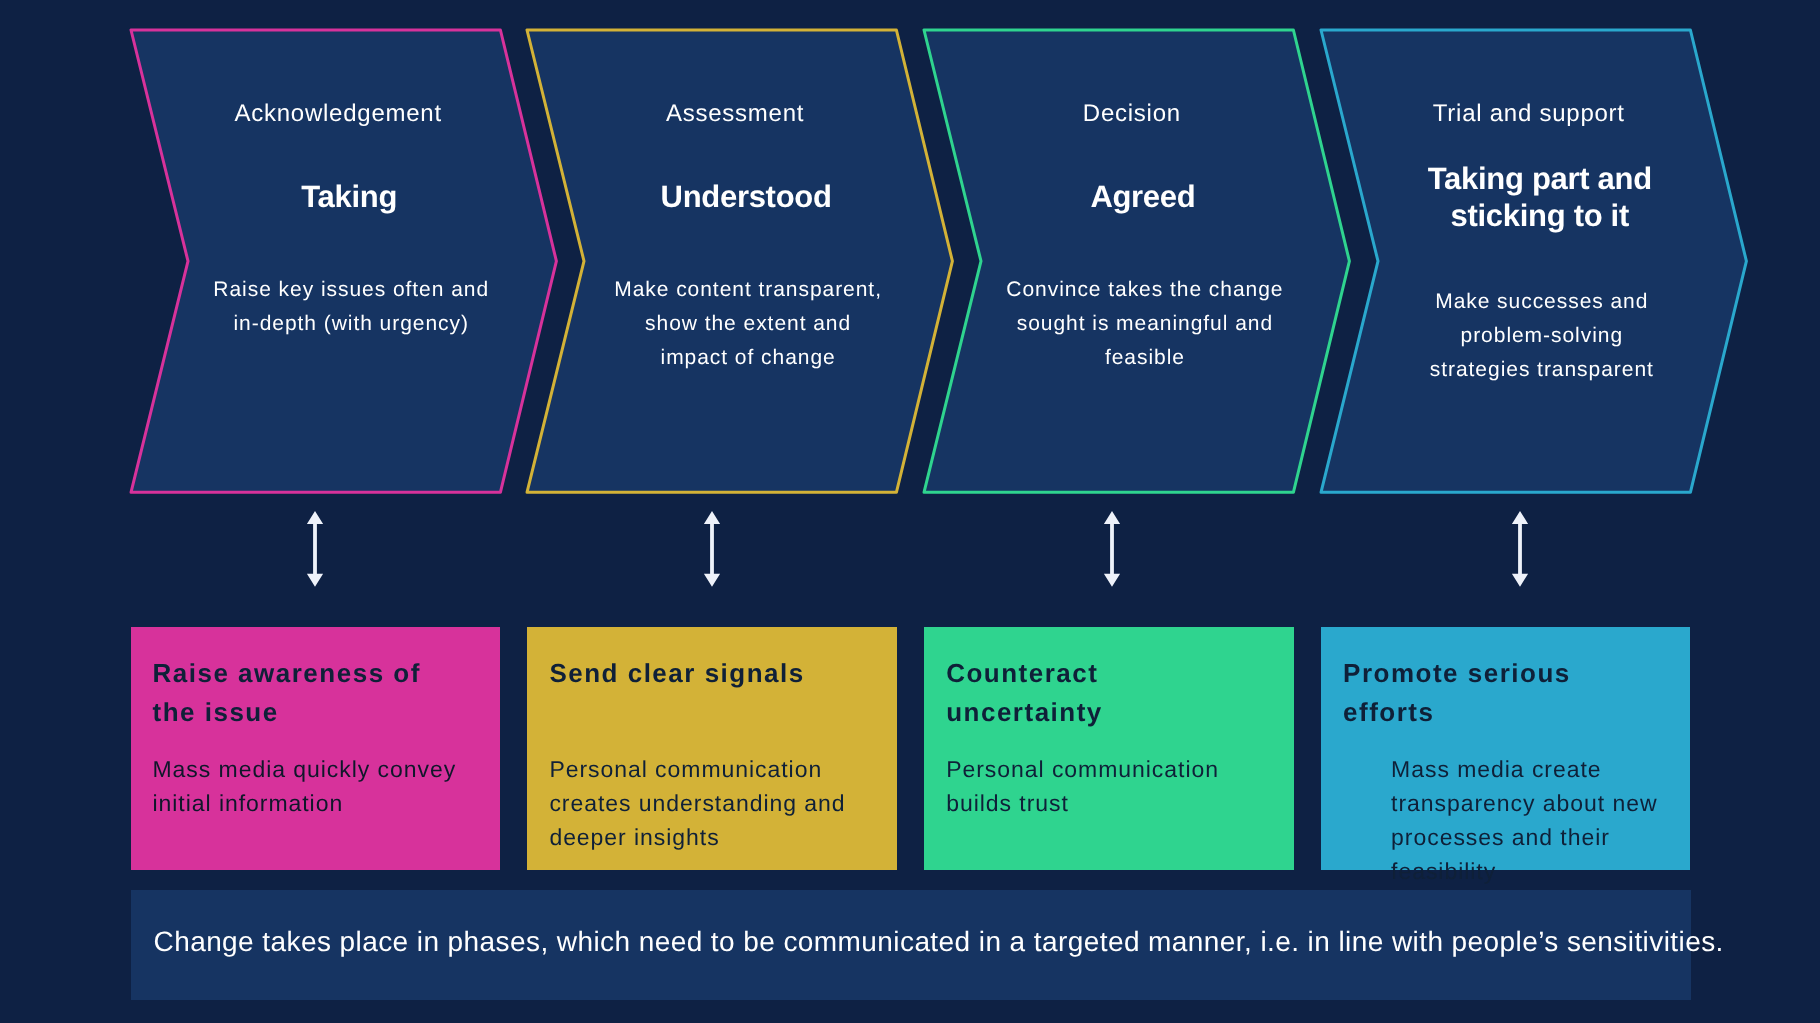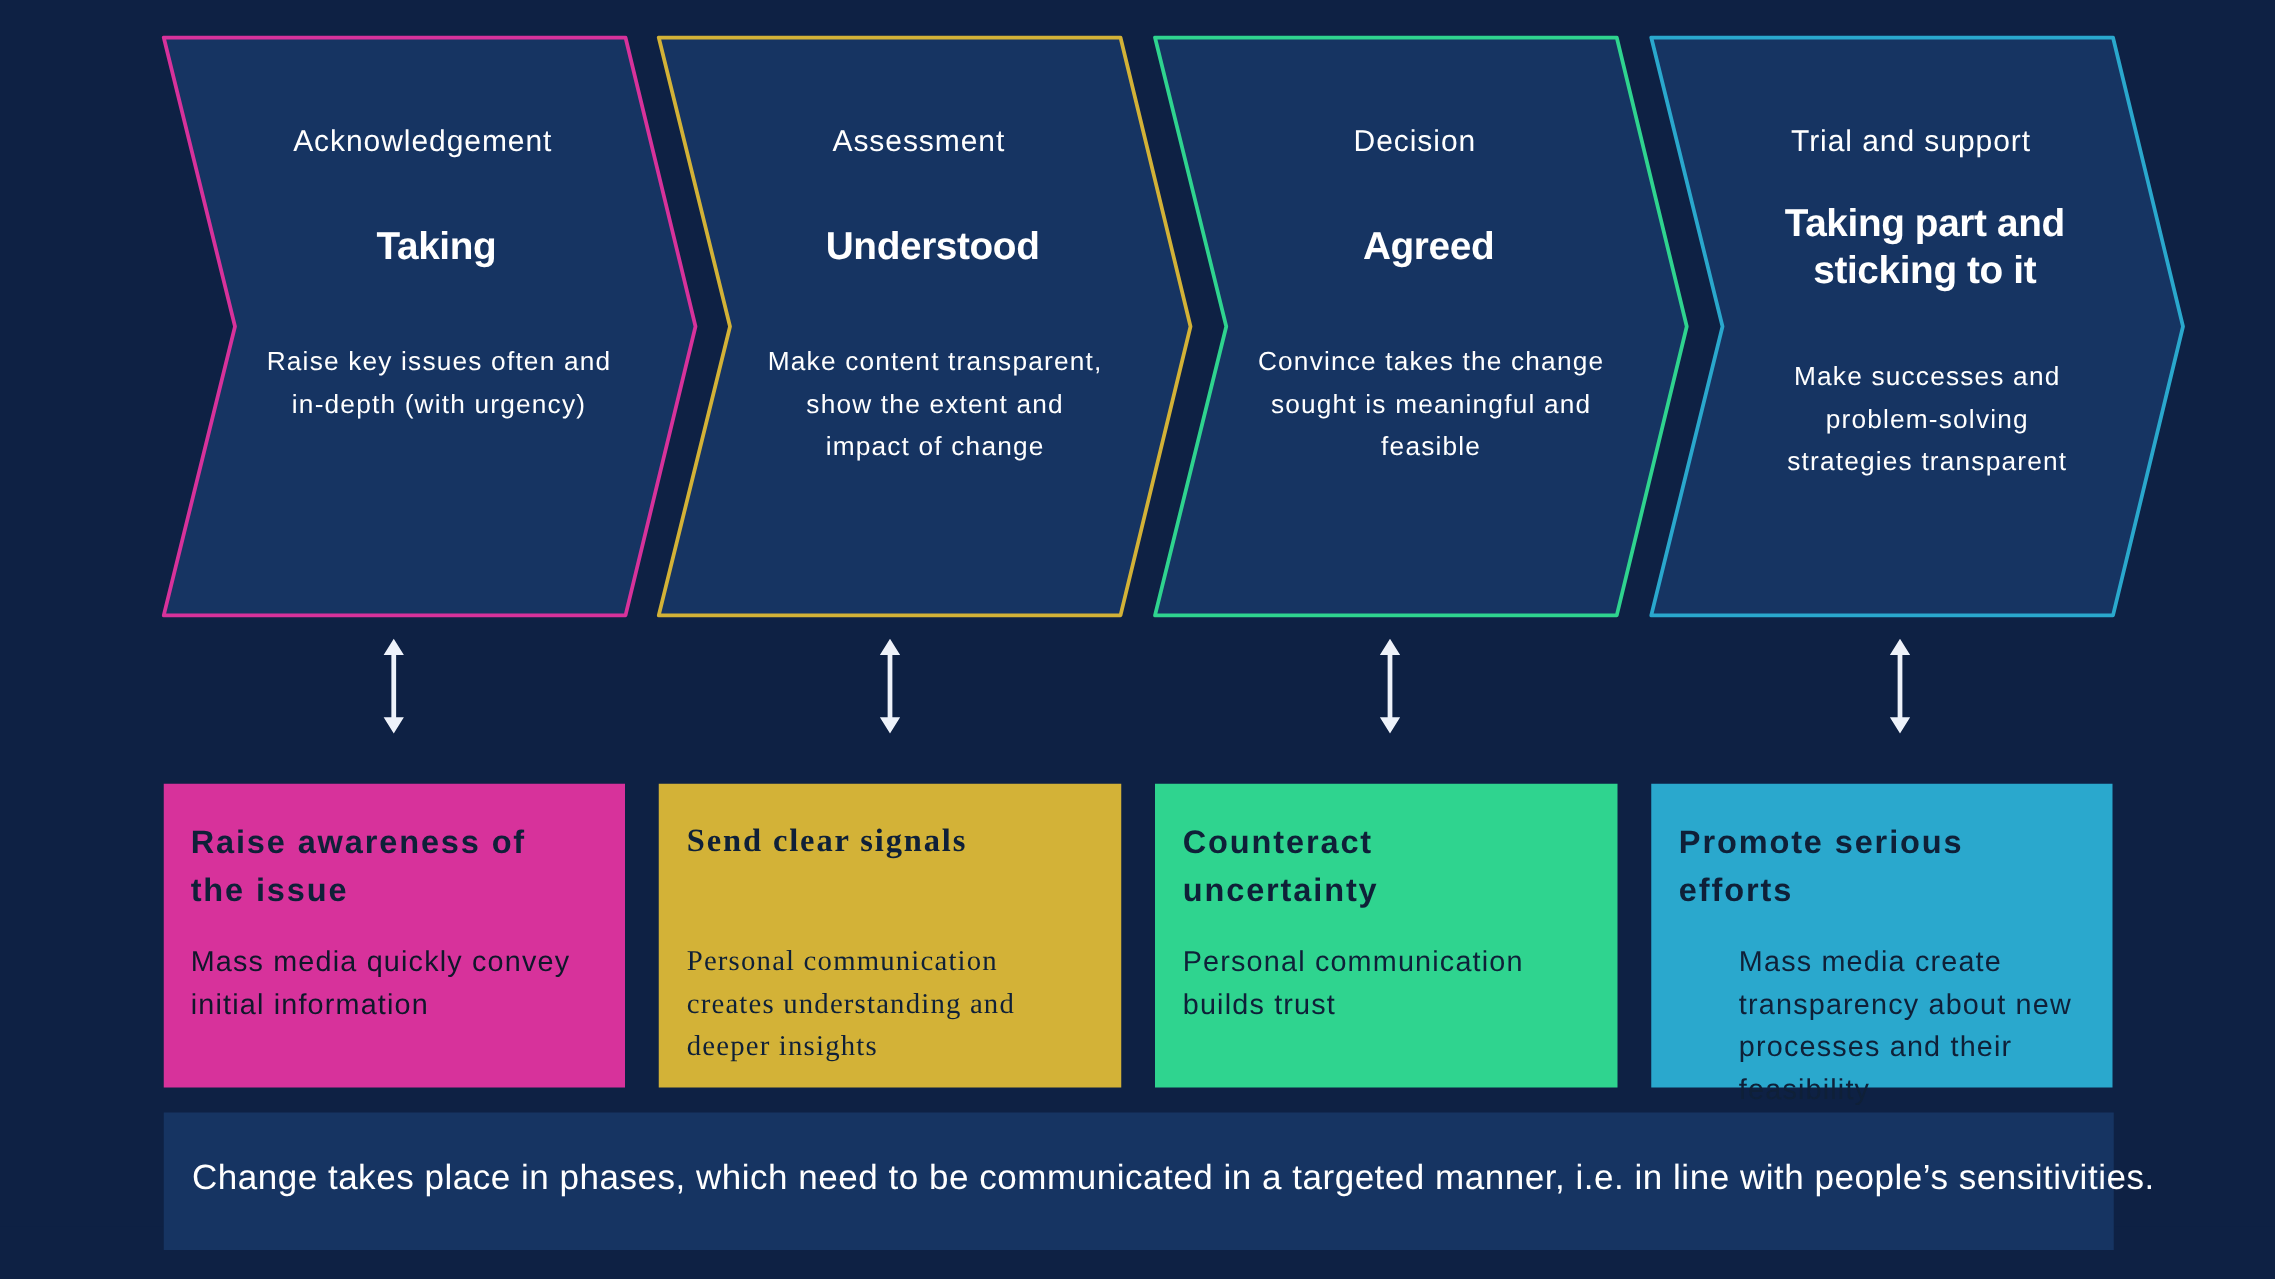--- a/index.html
+++ b/index.html
@@ -130,21 +130,21 @@
     <div class="c-t" style="color: rgb(15, 32, 56);">
       <div>Raise awareness of</div>
       <div>the issue</div>
     </div>
     <div class="c-b" style="color: #0f172a;">
       <div>Mass media quickly convey</div>
       <div>initial information</div>
     </div>
   </div>
 
-  <div class="card" style="left: 527.4px; background-color: rgb(211, 178, 55); font-family: Liberation Serif, serif;">
+  <div class="card" style="left: 527.4px; background-color: rgb(211, 178, 55);">
     <div class="c-t" style="color: rgb(15, 32, 56);">
       <div>Send clear signals</div>
     </div>
     <div class="c-b" style="color: rgb(15, 32, 56);">
       <div>Personal communication</div>
       <div>creates understanding and</div>
       <div>deeper insights</div>
     </div>
   </div>
 

